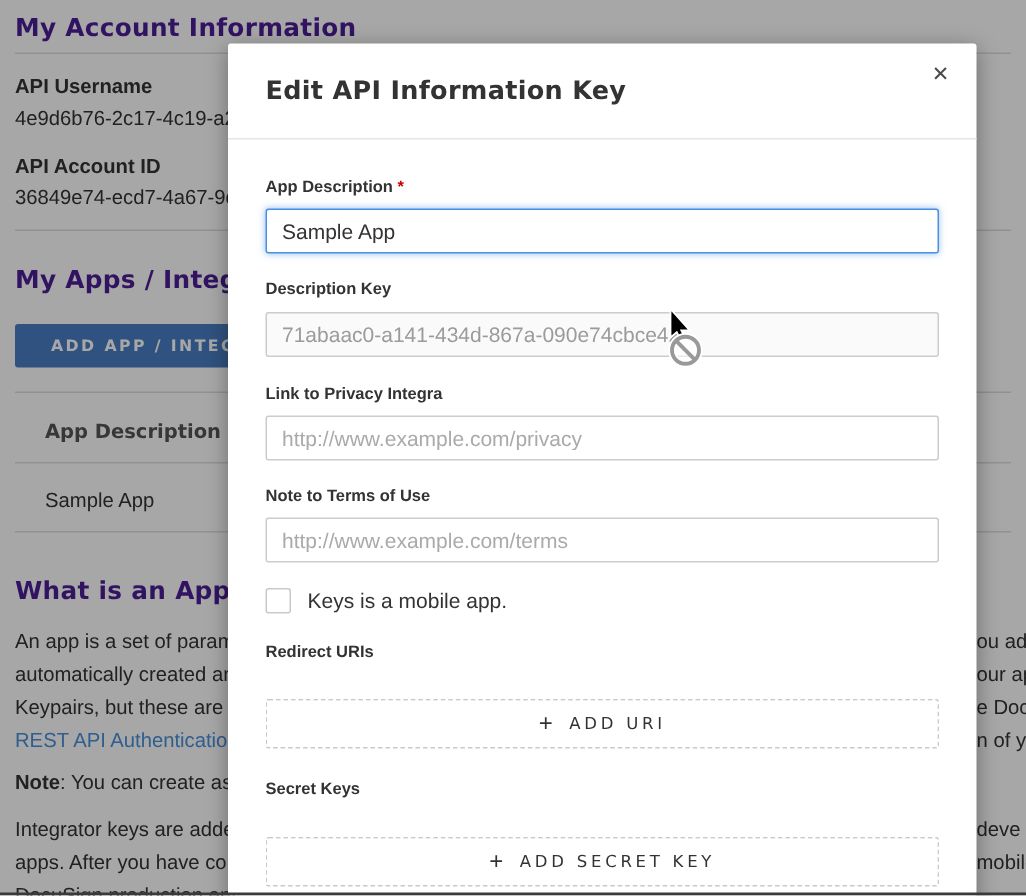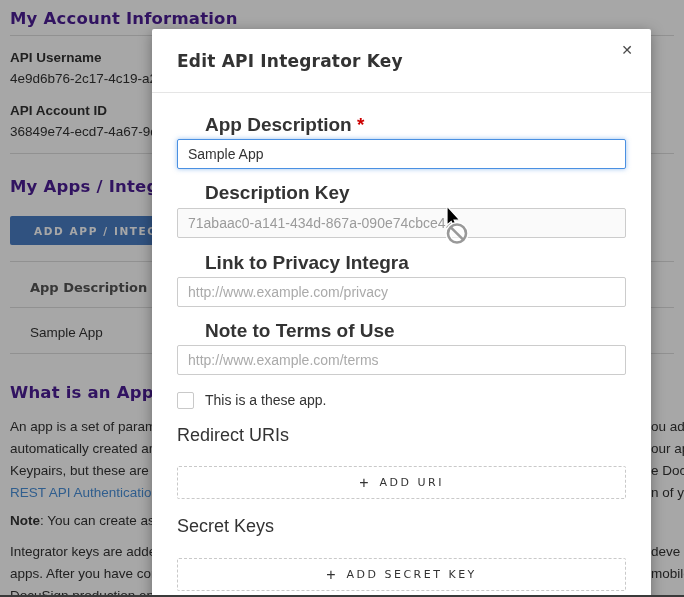--- a/index.html
+++ b/index.html
@@ -60,21 +60,21 @@
     font-family:"DejaVu Sans", sans-serif;
     font-size:17px; font-weight:600; color:#333; line-height:22px; letter-spacing:.2px;
   }
   .modal-close {
     position:absolute; top:9px; right:12px; width:24px; height:24px;
     background:none; border:none; font-size:14px; color:#4a4a4a; cursor:pointer;
     line-height:24px; text-align:center; font-family:"DejaVu Sans", sans-serif;
   }
   .modal-body { padding:25px 25px 0 25px; }
 
-  .grp-label { font-size:19px; font-weight:700; color:#333; line-height:14px; margin-bottom:7px;margin-left:28px; }
+  .grp-label { font-size:11px; font-weight:700; color:#333; line-height:14px; margin-bottom:7px; }
   .req { color:#cc0000; font-weight:700; }
   .txt-input {
     display:block; width:100%; height:30px; padding:0 10px;
     border:1px solid #ccc; border-radius:2px;
     font-family:"Liberation Sans", sans-serif; font-size:14px; color:#333;
     background:#fff; outline:none;
   }
   .txt-input::placeholder { color:#aaa; opacity:1; }
   .txt-input.focused { border-color:#4a90e2; box-shadow:0 0 5px rgba(74,144,226,0.55); }
   .txt-input:disabled { background:#fafafa; color:#9b9b9b; }
@@ -83,21 +83,21 @@
   .grp-3 { margin-top:18px; }
   .grp-4 { margin-top:17px; }
 
   .chk-row { margin-top:16px; display:flex; align-items:center; height:18px; cursor:pointer; }
   .chk-box {
     width:17px; height:17px; border:1px solid #c9c9c9; border-radius:2px;
     background:#fff; display:inline-block;
   }
   .chk-label { font-size:14px; color:#333; margin-left:11px; line-height:18px; }
 
-  .sect-label { margin-top:19px; font-size:18px; font-weight:400; color:#333; line-height:14px; }
+  .sect-label { margin-top:19px; font-size:11px; font-weight:700; color:#333; line-height:14px; }
   .sect-label-2 { margin-top:20px; }
 
   .dash-btn {
     margin-top:24px; width:100%; height:33px;
     background:#fff; border:1px dashed #c9c9c9; border-radius:2px;
     display:flex; align-items:center; justify-content:center; cursor:pointer;
   }
   .dash-btn-2 { margin-top:25px; }
   .dash-plus { font-size:16px; font-weight:400; color:#333; margin-right:11px; line-height:16px; }
   .dash-text {
@@ -149,21 +149,21 @@
     <div class="pline"><span>Integrator keys are added</span><span class="rfrag">deve</span></div>
     <div class="pline"><span>apps. After you have com</span><span class="rfrag">mobile</span></div>
     <div class="pline"><span>DocuSign production ent</span></div>
   </div>
 </div>
 
 <div class="overlay"></div>
 
 <div class="modal">
   <div class="modal-header">
-    <div class="modal-title">Edit API Integrator Key</div>
+    <div class="modal-title">Edit API Information Key</div>
     <button class="modal-close">✕</button>
   </div>
 
   <div class="modal-body">
 
     <div class="grp-1">
       <div class="grp-label"><span>App Description</span> <span class="req">*</span></div>
       <input class="txt-input focused" type="text" value="Sample App" style="">
     </div>
 
@@ -177,21 +177,21 @@
       <input class="txt-input" type="text" placeholder="http://www.example.com/privacy" style="">
     </div>
 
     <div class="grp-4">
       <div class="grp-label">Note to Terms of Use</div>
       <input class="txt-input" type="text" placeholder="http://www.example.com/terms" style="">
     </div>
 
     <div class="chk-row">
       <span class="chk-box"></span>
-      <span class="chk-label">This is a these app.</span>
+      <span class="chk-label">Keys is a mobile app.</span>
     </div>
 
     <div class="sect-label">Redirect URIs</div>
 
     <div class="dash-btn">
       <span class="dash-plus">+</span>
       <span class="dash-text">ADD URI</span>
     </div>
 
     <div class="sect-label sect-label-2">Secret Keys</div>

